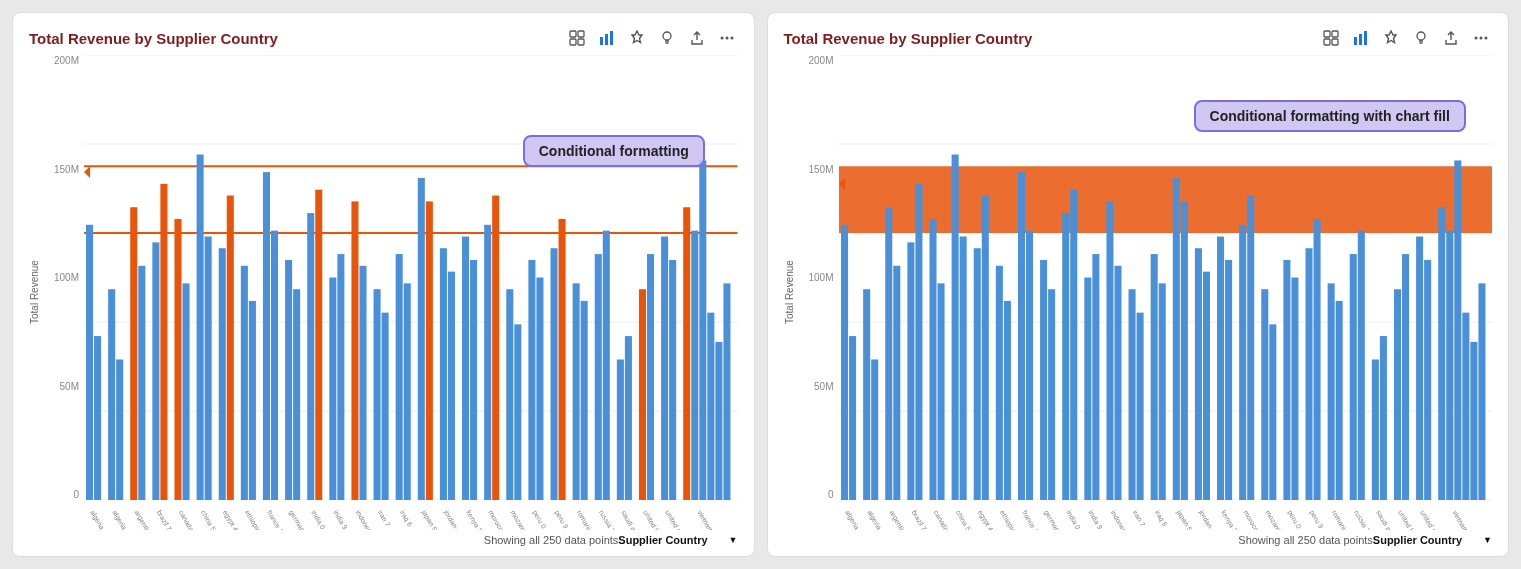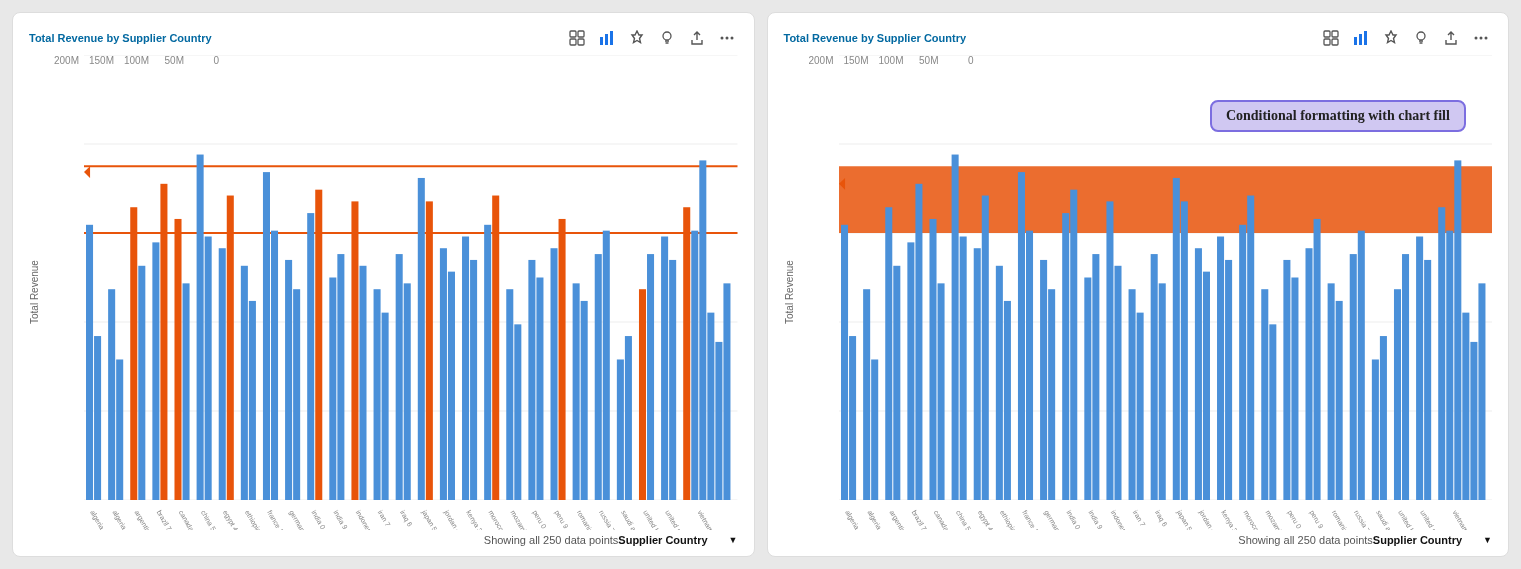--- a/index.html
+++ b/index.html
@@ -27,23 +27,23 @@
     }
 
     .card-header {
       display: flex;
       align-items: center;
       justify-content: space-between;
       margin-bottom: 6px;
     }
 
     .card-title {
-      font-size: 11px;
+      font-size: 15px;
       font-weight: 600;
-      color: #0369a1;
+      color: #7f1d1d;
     }
 
     .card-actions {
       display: flex;
       gap: 8px;
       align-items: center;
     }
 
     .action-icon {
       width: 22px;
@@ -83,21 +83,21 @@
       display: flex;
       flex-direction: column;
     }
 
     .y-axis-ticks {
       position: absolute;
       left: 0;
       top: 0;
       bottom: 30px;
       display: flex;
-      flex-direction: row;
+      flex-direction: column;
       justify-content: space-between;
       padding-right: 4px;
     }
 
     .y-tick {
       font-size: 10px;
       color: #888;
       text-align: right;
       width: 35px;
     }
@@ -130,21 +130,20 @@
       border-radius: 8px;
       padding: 6px 14px;
       font-size: 14px;
       font-weight: 700;
       border: 2px solid #7c6ee0;
       background: rgba(200, 190, 240, 0.85);
       color: #222;
       white-space: nowrap;
       pointer-events: none;
       z-index: 10;
-      font-family: Liberation Serif, serif;
     }
 
     .card-footer {
       display: flex;
       align-items: center;
       justify-content: flex-end;
       margin-top: 4px;
       font-size: 11px;
       color: #555;
     }
@@ -216,20 +215,21 @@
       <div class="y-axis-ticks">
         <span class="y-tick">200M</span>
         <span class="y-tick">150M</span>
         <span class="y-tick">100M</span>
         <span class="y-tick">50M</span>
         <span class="y-tick">0</span>
       </div>
 
       <div class="bars-area">
         
+        <div class="annotation-box" style="top:18%; right:5%;">Conditional formatting</div>
 
         <svg class="bars-svg" viewBox="0 0 650 380" preserveAspectRatio="none">
 
           <line x1="0" y1="0" x2="650" y2="0" stroke="#eee" stroke-width="1"></line>
           <line x1="0" y1="76" x2="650" y2="76" stroke="#eee" stroke-width="1"></line>
           <line x1="0" y1="152" x2="650" y2="152" stroke="#eee" stroke-width="1"></line>
           <line x1="0" y1="228" x2="650" y2="228" stroke="#eee" stroke-width="1"></line>
           <line x1="0" y1="304" x2="650" y2="304" stroke="#eee" stroke-width="1"></line>
           <line x1="0" y1="380" x2="650" y2="380" stroke="#eee" stroke-width="1"></line>
 

